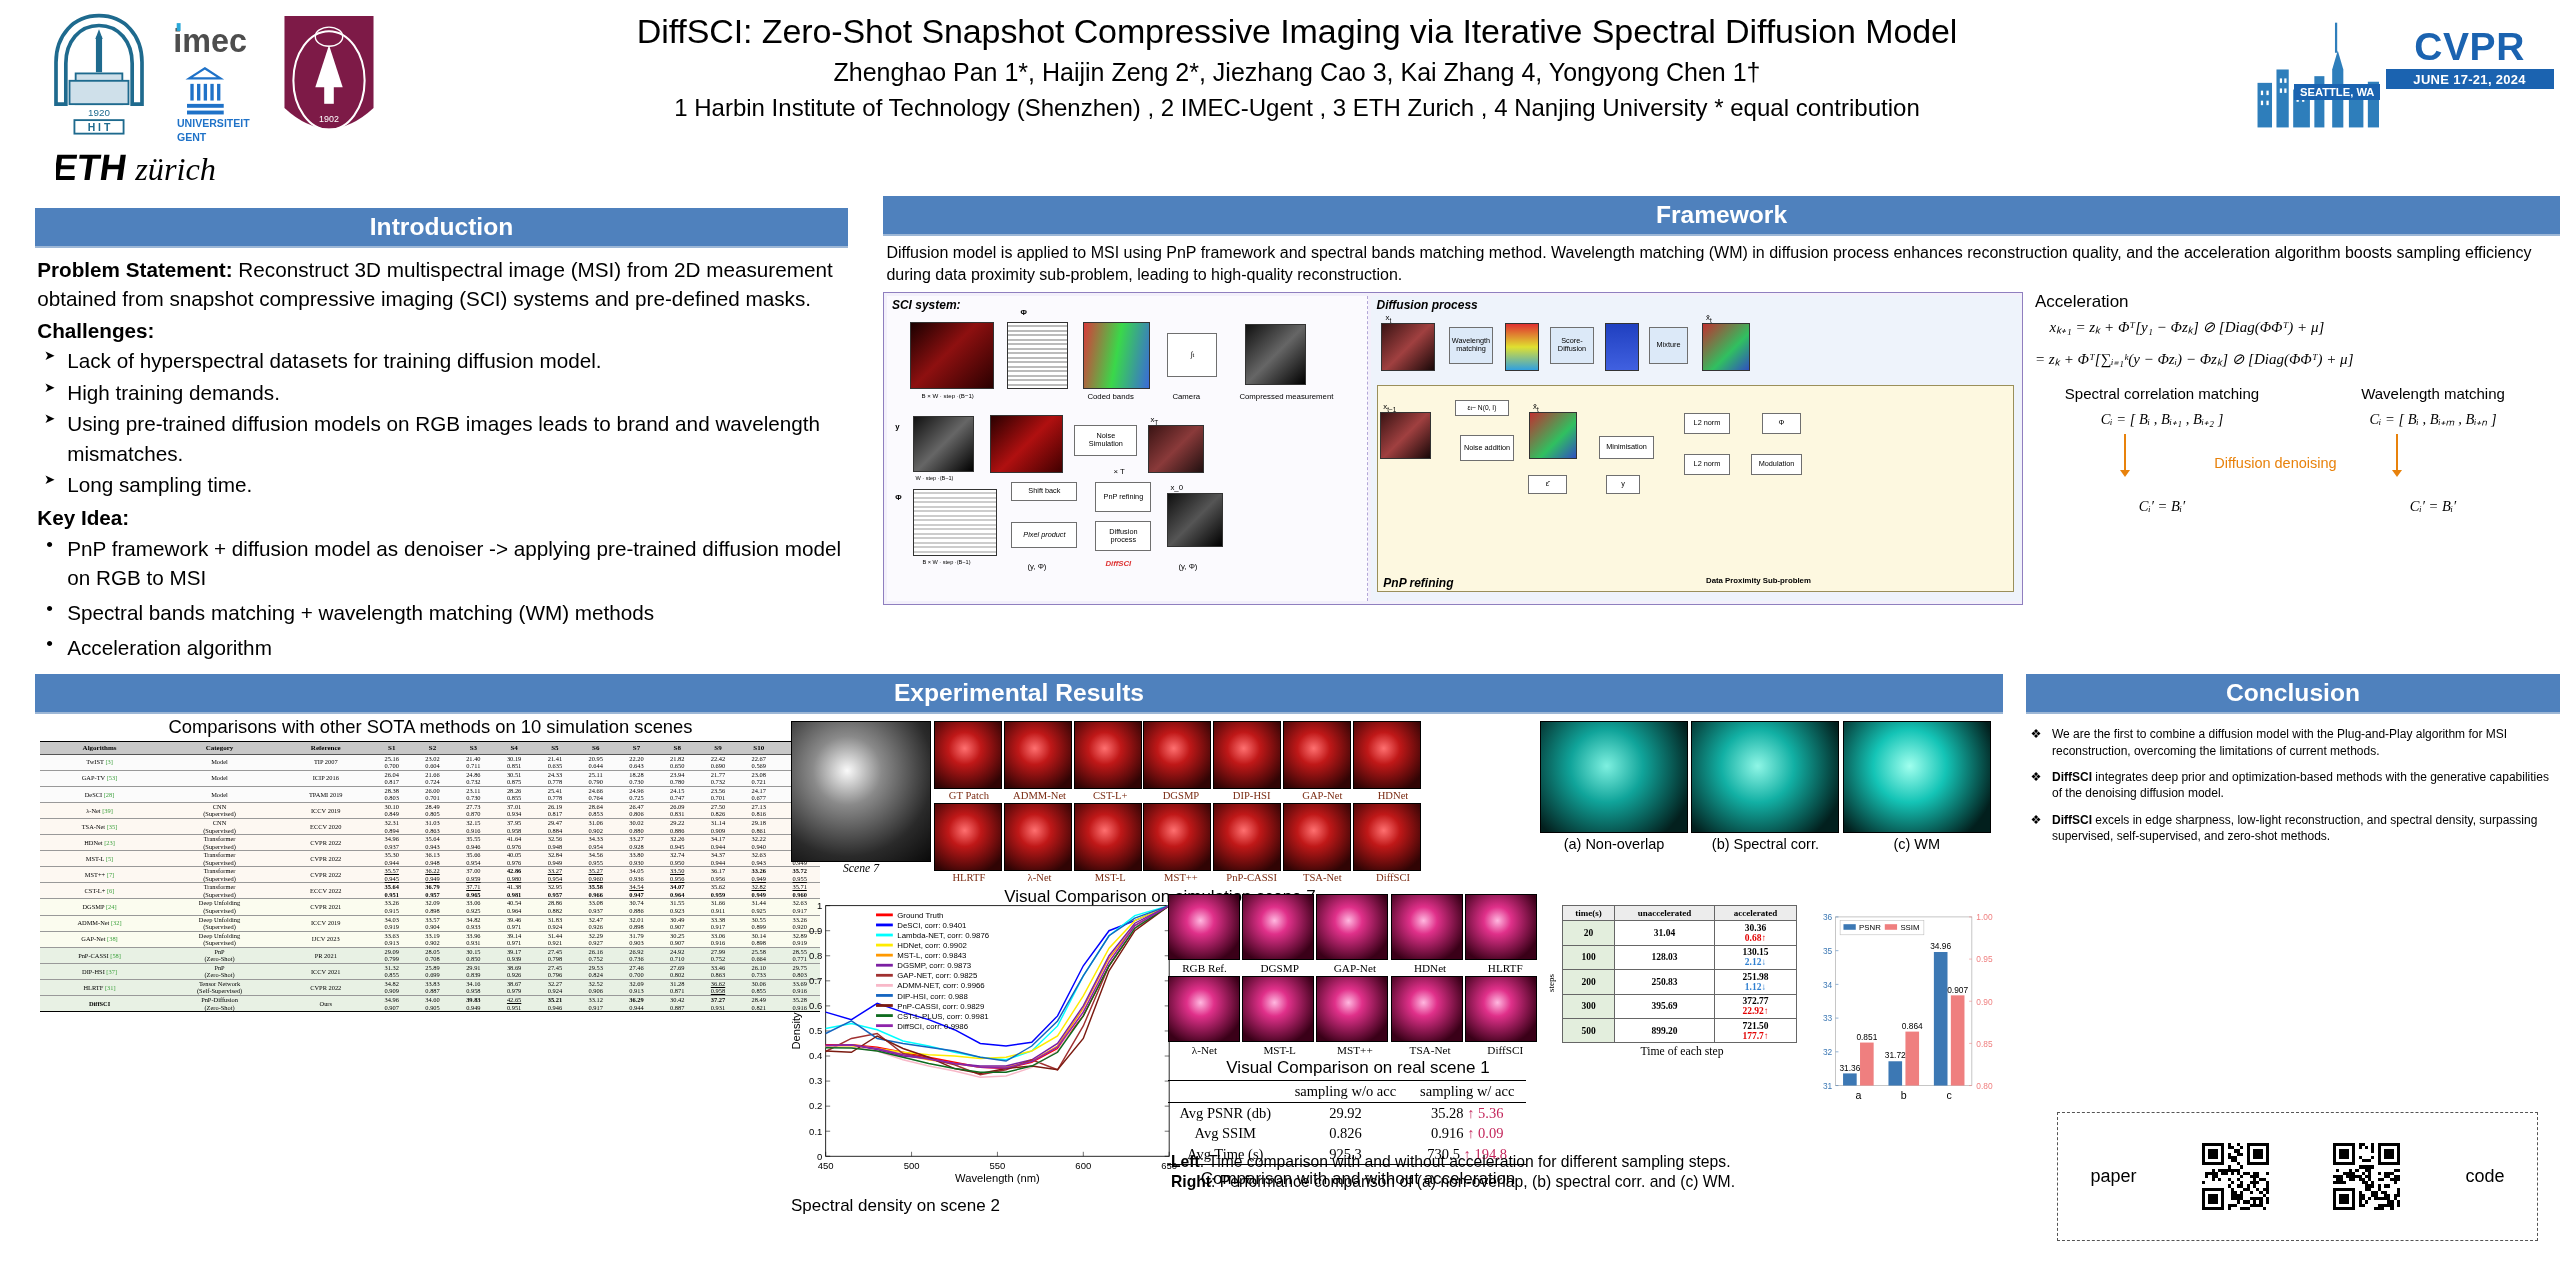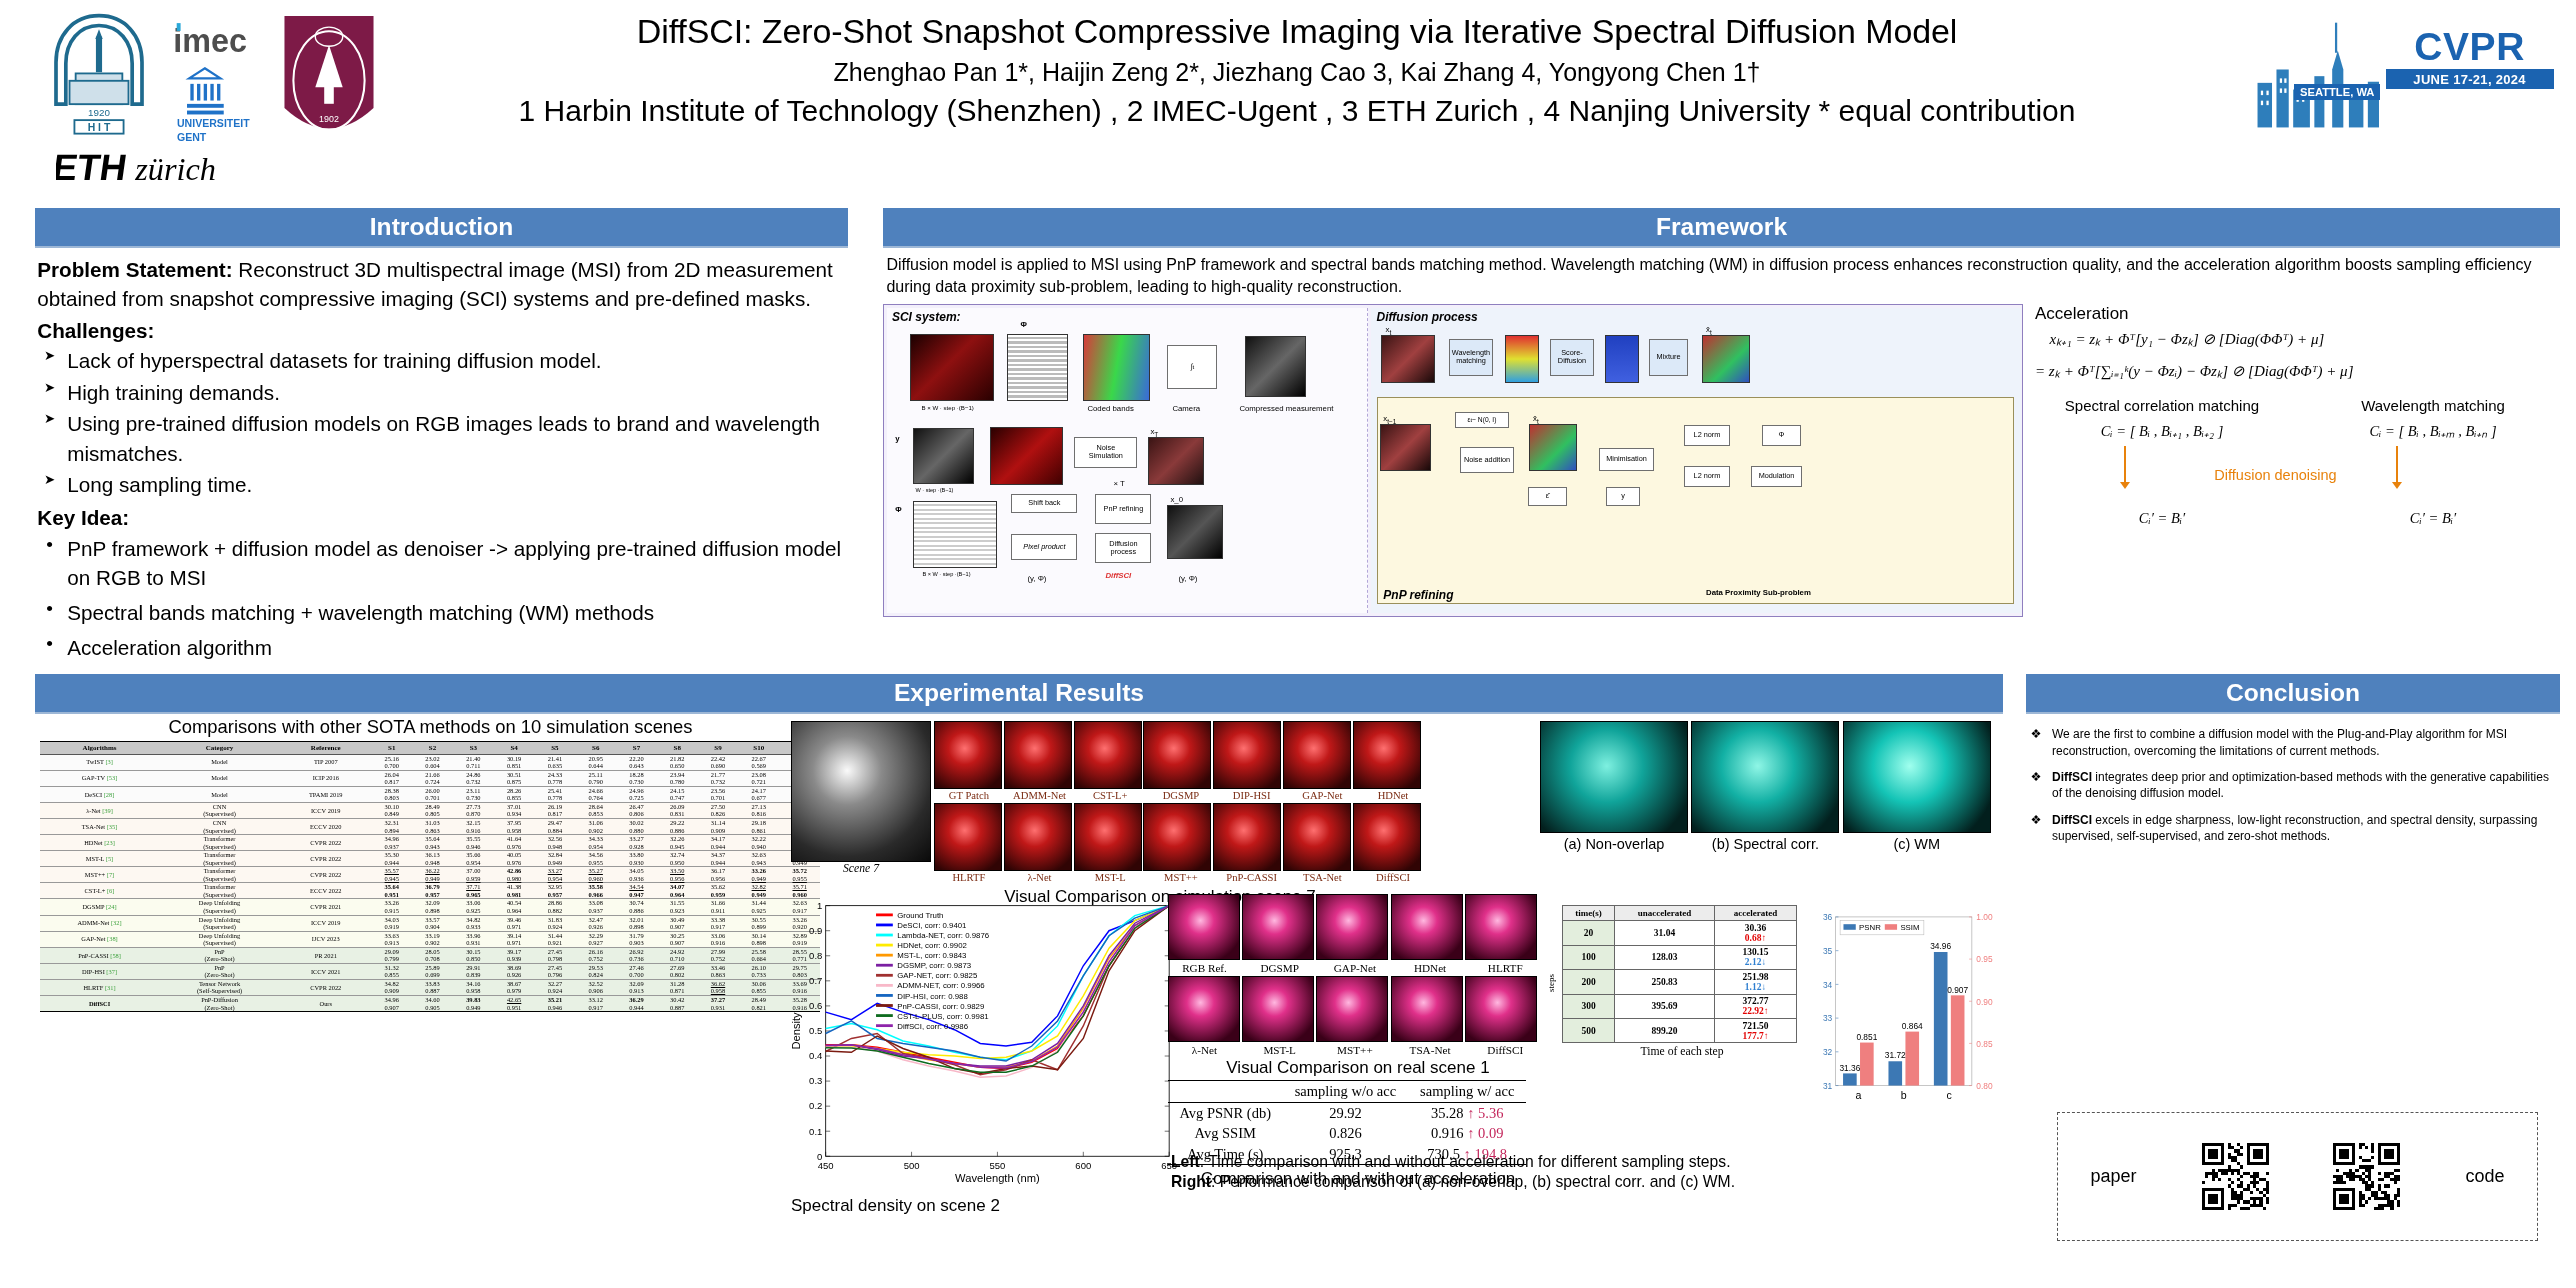--- a/index.html
+++ b/index.html
@@ -13,37 +13,37 @@
   .logos-left { position:absolute; left:22.4px; top:4.5px; width:369px; height:184px; }
   .logo-hit { position:absolute; left:14px; top:7.8px; width:126px; height:129px; }
   .logo-imec { position:absolute; left:151px; top:17px; width:101px; height:39px; }
   .logo-ugent { position:absolute; left:155px; top:61px; width:89px; height:78px; }
   .logo-nju { position:absolute; left:254px; top:7.8px; width:106px; height:137px; }
   .logo-eth { position:absolute; left:34px; top:140px; width:184px; height:45px; }
 
   .title-block { position:absolute; left:358px; top:12.3px; width:1878px; text-align:center; }
   .poster-title { font-size:34px; font-weight:400; line-height:1.12; letter-spacing:-0.1px; white-space:nowrap;}
   .poster-authors { font-size:25px; margin-top:7.8px; line-height:1.15; }
-  .poster-affil { font-size:30px; margin-top:6.7px; line-height:1.15; }
+  .poster-affil { font-size:24px; margin-top:6.7px; line-height:1.15; }
 
   .cvpr-logo { position:absolute; right:15.7px; top:15.7px; width:313px; height:117px; }
   .cvpr-text { position:absolute; right:22.4px; top:27px; width:168px; text-align:center; color:#1b63b0;}
   .cvpr-main { font-size:39px; font-weight:bold; letter-spacing:0.6px; line-height:1; }
   .cvpr-sub { font-size:13px; font-weight:bold; background:#1b63b0; color:#fff; padding:2.2px 0; margin-top:3.4px; letter-spacing:0.3px;}
   .seattle-tag { position:absolute; right:196px; top:84px; font-size:11.2px; font-weight:bold; color:#fff; background:#1b63b0; padding:2.2px 5.6px;}
 
   
   .sec-head {
     background:#4f81bd; color:#fff; text-align:center; font-weight:bold;
     border-bottom:2.2px solid #9db7d6;
   }
 
   
   .col-intro { position:absolute; left:35px; top:208px; width:813px; }
-  .col-frame { position:absolute; left:883px; top:208px; width:1677px; }
+  .col-frame { position:absolute; left:883px; top:196px; width:1677px; }
 
   .sec-head.intro { font-size:24.6px; padding:5px 0; }
   .sec-head.frame { font-size:24.6px; padding:5px 0; }
   .sec-head.exp   { font-size:24.6px; padding:5px 0; }
   .sec-head.concl { font-size:24.6px; padding:5px 0; }
 
   .intro-body { font-size:20.7px; line-height:1.42; padding:6.7px 2.2px 0 2.2px; }
   .intro-body b { font-weight:bold; }
   .intro-list { list-style:none; margin:1.1px 0 3.4px 0; }
   .intro-list li { position:relative; padding-left:30px; margin-bottom:2.2px; }

